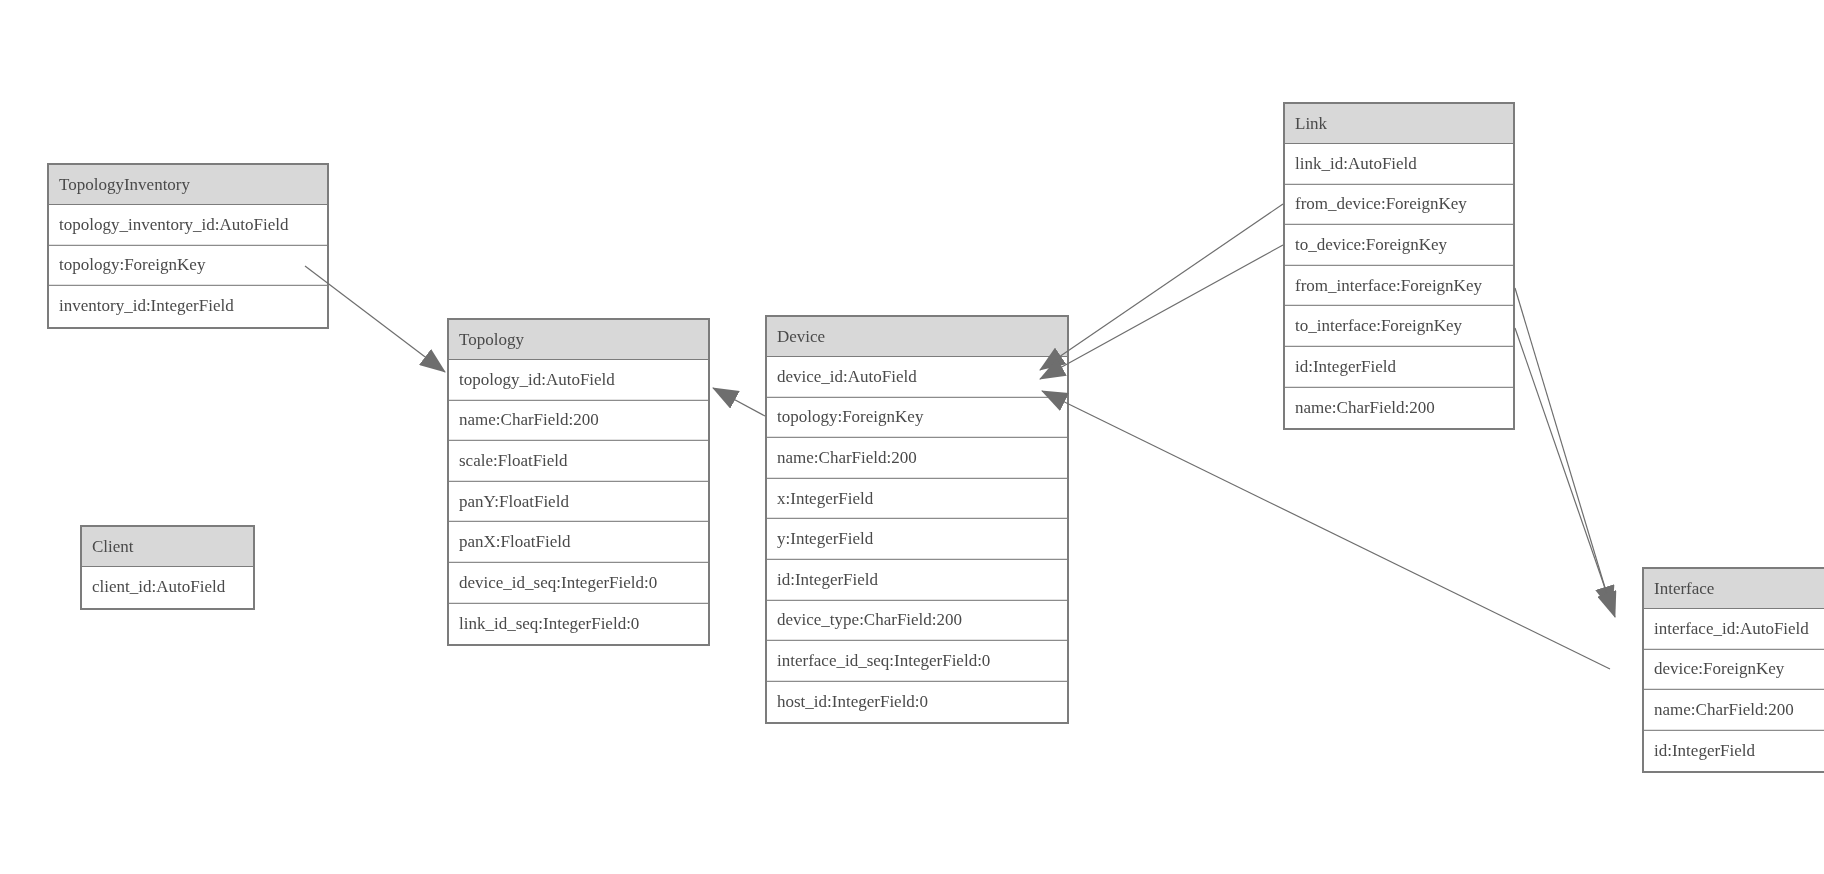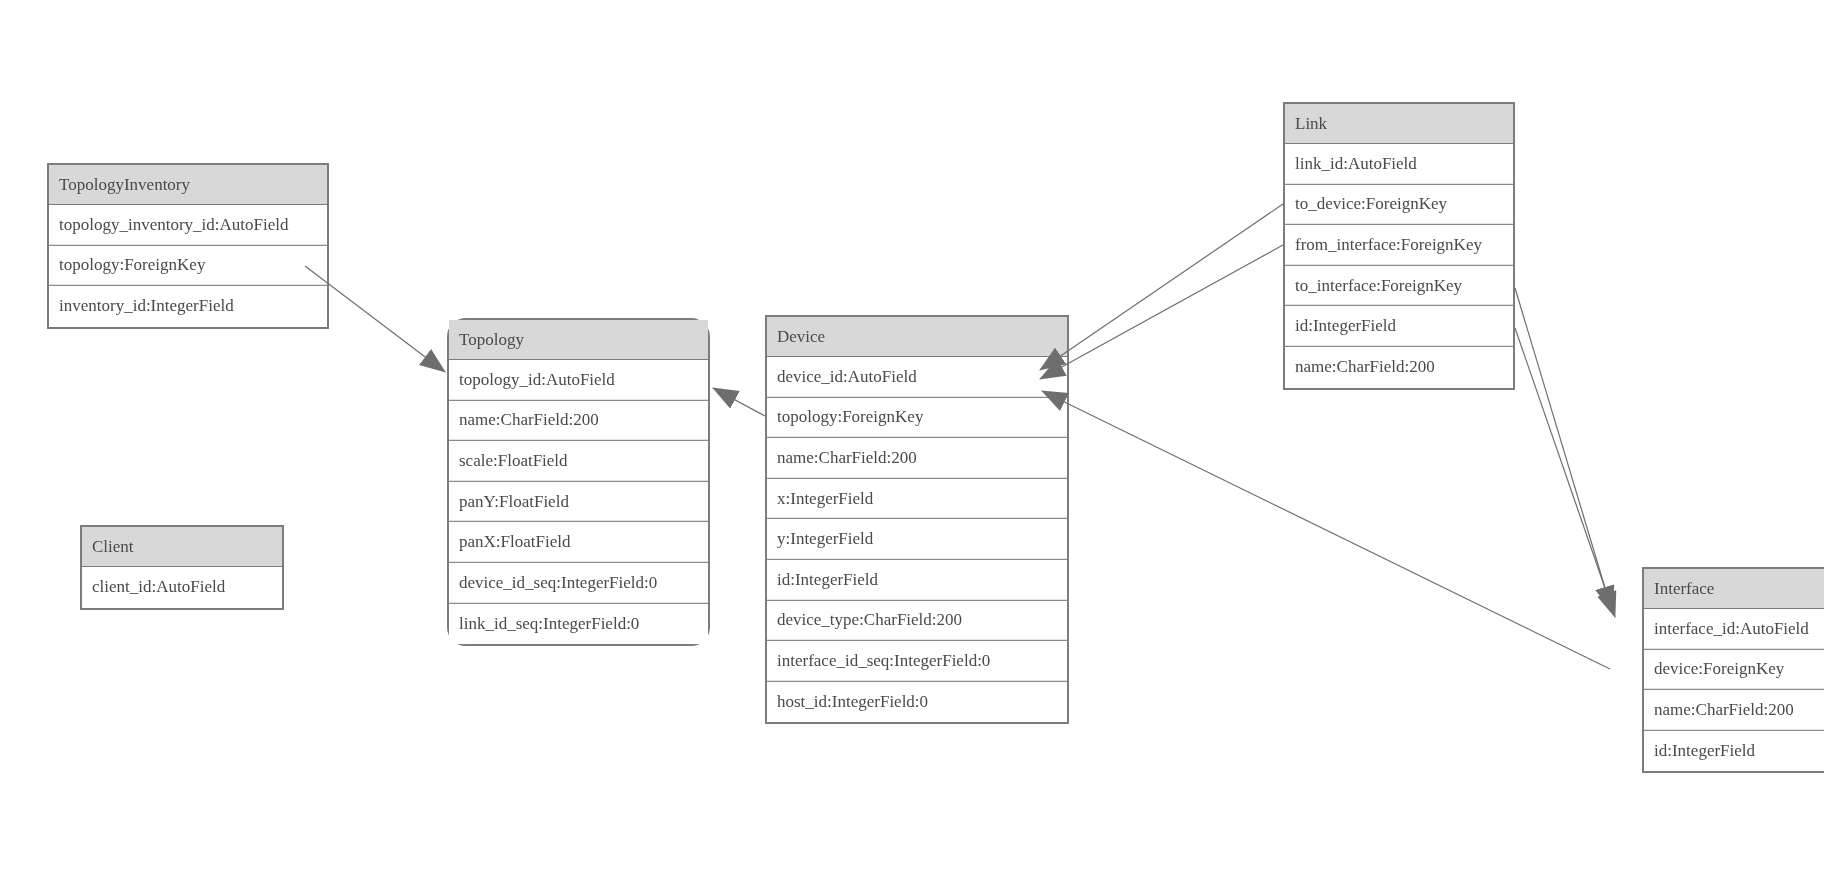--- a/index.html
+++ b/index.html
@@ -76,49 +76,50 @@
       <line x1="1610" y1="669" x2="1042" y2="391" stroke="#6e6e6e" stroke-width="1.2" marker-end="url(#arrowhead)"></line>
       <line x1="1515" y1="288" x2="1612" y2="611" stroke="#6e6e6e" stroke-width="1.2" marker-end="url(#arrowhead)"></line>
       <line x1="1515" y1="328" x2="1615" y2="617" stroke="#6e6e6e" stroke-width="1.2" marker-end="url(#arrowhead)"></line>
     </svg>
 <div class="entity" style="left: 23px; top: 163px; width: 282px; margin-left: 24px;">
       <div class="entity-header">TopologyInventory</div>
       <div class="entity-row">topology_inventory_id:AutoField</div>
       <div class="entity-row">topology:ForeignKey</div>
       <div class="entity-row">inventory_id:IntegerField</div>
     </div>
-    <div class="entity" style="left: 447px; top: 318px; width: 263px; border-radius: 19px;">
+    <div class="entity" style="left: 447px; top: 318px; width: 263px;">
       <div class="entity-header">Topology</div>
       <div class="entity-row">topology_id:AutoField</div>
       <div class="entity-row">name:CharField:200</div>
       <div class="entity-row">scale:FloatField</div>
       <div class="entity-row">panY:FloatField</div>
       <div class="entity-row">panX:FloatField</div>
       <div class="entity-row">device_id_seq:IntegerField:0</div>
       <div class="entity-row">link_id_seq:IntegerField:0</div>
     </div>
-    <div class="entity" style="left: 80px; top: 525px; width: 204px;">
+    <div class="entity" style="left: 80px; top: 525px; width: 175px;">
       <div class="entity-header">Client</div>
       <div class="entity-row">client_id:AutoField</div>
     </div>
     <div class="entity" style="left: 765px; top: 315px; width: 304px;">
       <div class="entity-header">Device</div>
       <div class="entity-row">device_id:AutoField</div>
       <div class="entity-row">topology:ForeignKey</div>
       <div class="entity-row">name:CharField:200</div>
       <div class="entity-row">x:IntegerField</div>
       <div class="entity-row">y:IntegerField</div>
       <div class="entity-row">id:IntegerField</div>
       <div class="entity-row">device_type:CharField:200</div>
       <div class="entity-row">interface_id_seq:IntegerField:0</div>
       <div class="entity-row">host_id:IntegerField:0</div>
     </div>
     <div class="entity" style="left: 1283px; top: 102px; width: 232px;">
       <div class="entity-header">Link</div>
       <div class="entity-row">link_id:AutoField</div>
+      <div class="entity-row">from_device:ForeignKey</div>
       <div class="entity-row">to_device:ForeignKey</div>
       <div class="entity-row">from_interface:ForeignKey</div>
       <div class="entity-row">to_interface:ForeignKey</div>
       <div class="entity-row">id:IntegerField</div>
       <div class="entity-row">name:CharField:200</div>
     </div>
     <div class="entity" style="left: 1610px; top: 567px; width: 198px; margin-left: 32px;">
       <div class="entity-header">Interface</div>
       <div class="entity-row">interface_id:AutoField</div>
       <div class="entity-row">device:ForeignKey</div>

